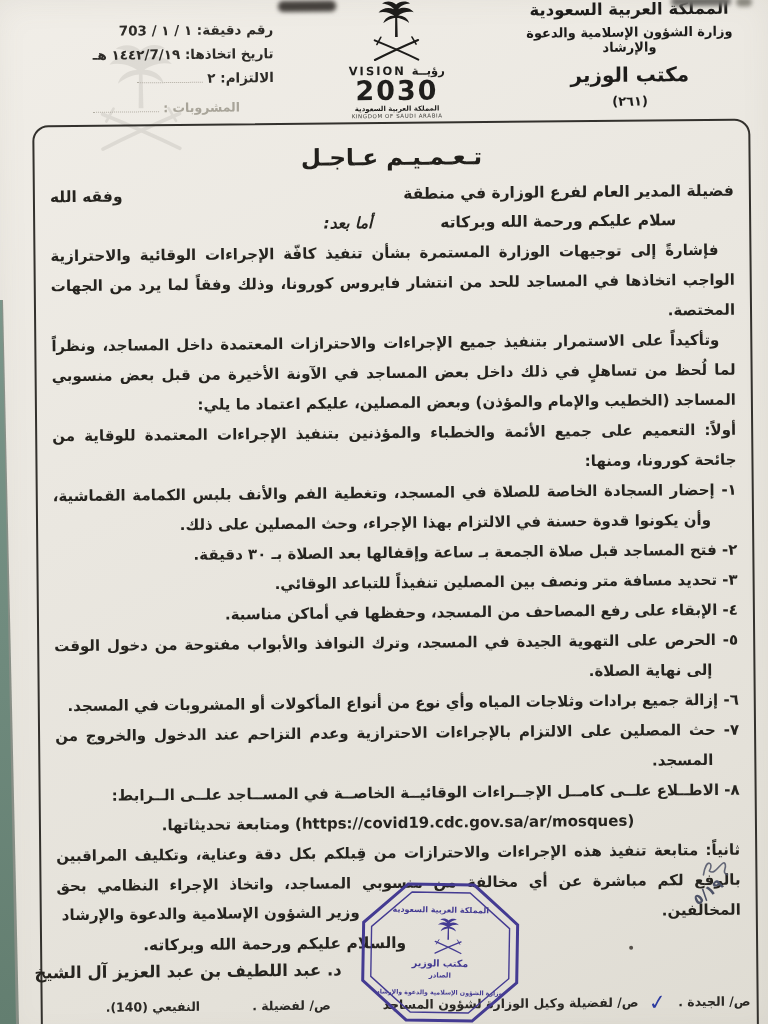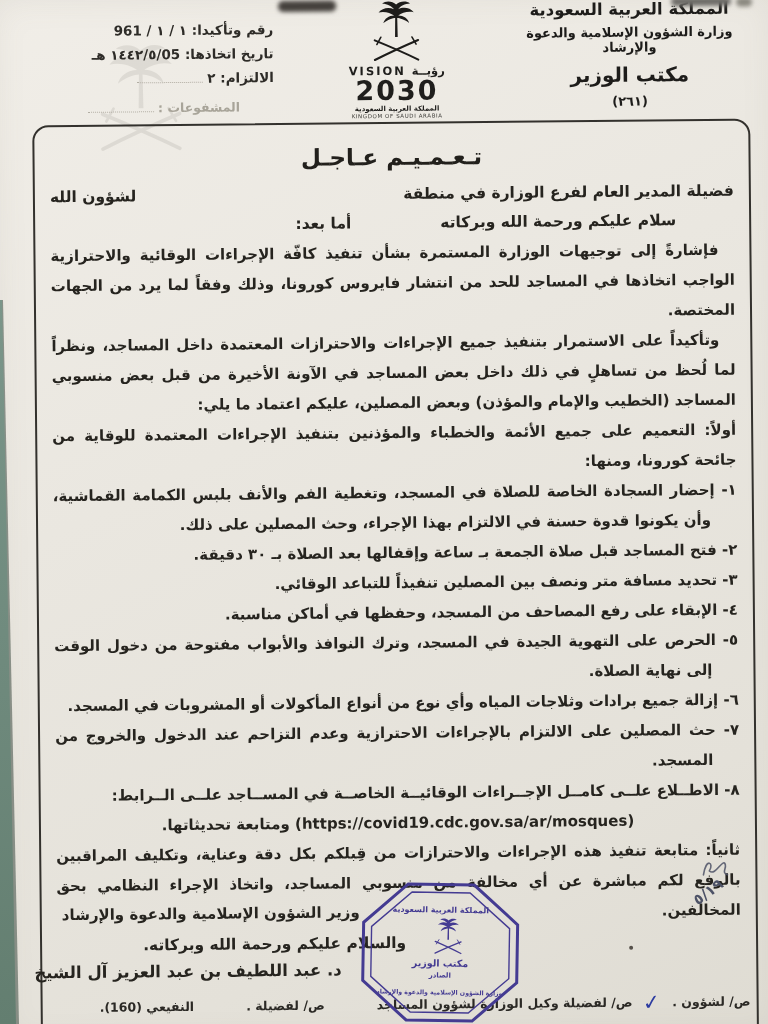--- a/index.html
+++ b/index.html
@@ -50,21 +50,21 @@
   
   .frame{
     position:absolute;left:36px;top:122px;width:714px;height:940px;
     border:2px solid #33312d;border-radius:16px;z-index:3;
   }
   .frame-inner{padding:12px 15px 0 15px;direction:rtl;}
   .title{text-align:center;font-size:23px;font-weight:700;letter-spacing:1px;color:#22201c;margin:8px 0 10px;}
   .addr-row{display:flex;justify-content:space-between;align-items:baseline;font-size:15.5px;font-weight:700;line-height:28px;}
   .greet-row{display:flex;align-items:baseline;font-size:15.5px;font-weight:700;line-height:30px;}
   .greet-row .salam{margin-right:58px;}
-  .greet-row .amma{margin-right:89px;}
+  .greet-row .amma{margin-right:68px;font-style:italic;}
   .para{font-size:15px;font-weight:700;line-height:30px;text-align:justify;margin:0;color:#26241f;}
   .para.ind{text-indent:16px;}
   .item{font-size:15px;font-weight:700;line-height:30px;text-align:justify;margin:0;
         padding-right:26px;text-indent:-26px;color:#26241f;}
   .url-line{font-size:15px;font-weight:700;line-height:30px;text-align:center;margin:0;}
   .closing{font-size:15.5px;font-weight:700;line-height:30px;text-align:right;padding-left:86px;text-align:left;direction:rtl;}
   .closing-inner{display:inline-block;}
 
   
   .minister-title{position:absolute;left:58px;top:903px;font-size:15px;font-weight:700;direction:rtl;z-index:5;}
@@ -116,45 +116,45 @@
       <div class="year">2030</div>
       <div class="car">المملكة العربية السعودية</div>
       <div class="cen">KINGDOM OF SAUDI ARABIA</div>
     </div>
 
     <svg class="ghost" viewBox="0 0 100 120">
         <use href="#palm-swords"></use>
       </svg>
     <div class="outgoing">
       <div class="row">
-        <span>رقم وتأكيدا:</span>
-        <span>١ / ١ / 961</span>
+        <span>رقم دقيقة:</span>
+        <span>١ / ١ / 703</span>
       </div>
       <div class="row">
         <span>تاريخ اتخاذها:</span>
-        <span>١٤٤٢/٥/05 هـ</span>
+        <span>١٤٤٢/7/١٩ هـ</span>
       </div>
       <div class="row">
         <span>الالتزام:</span>
         <span>٢</span>
         <span class="dots"></span>
       </div>
       <div class="faint">
-        <span>المشفوعات :</span>
+        <span>المشروبات :</span>
         <span class="dots"></span>
       </div>
     </div>
 
     <div class="frame">
       <div class="frame-inner">
         <div class="title">تـعـمـيـم عـاجـل</div>
 
         <div class="addr-row">
           <span>فضيلة المدير العام لفرع الوزارة في منطقة</span>
-          <span>لشؤون الله</span>
+          <span>وفقه الله</span>
         </div>
 
         <div class="greet-row">
           <span class="salam">سلام عليكم ورحمة الله وبركاته</span>
           <span class="amma">أما بعد:</span>
         </div>
 
         <p class="para ind">فإشارةً إلى توجيهات الوزارة المستمرة بشأن تنفيذ كافّة الإجراءات الوقائية والاحترازية الواجب اتخاذها في المساجد للحد من انتشار فايروس كورونا، وذلك وفقاً لما يرد من الجهات المختصة.</p>
         <p class="para ind">وتأكيداً على الاستمرار بتنفيذ جميع الإجراءات والاحترازات المعتمدة داخل المساجد، ونظراً لما لُحظ من تساهلٍ في ذلك داخل بعض المساجد في الآونة الأخيرة من قبل بعض منسوبي المساجد (الخطيب والإمام والمؤذن) وبعض المصلين، عليكم اعتماد ما يلي:</p>
         <p class="para">أولاً: التعميم على جميع الأئمة والخطباء والمؤذنين بتنفيذ الإجراءات المعتمدة للوقاية من جائحة كورونا، ومنها:</p>
@@ -189,24 +189,24 @@
       <text x="80" y="113" text-anchor="middle" font-size="6.2" font-weight="bold" fill="currentColor" direction="rtl" textLength="126" lengthAdjust="spacingAndGlyphs">وزارة الشؤون الإسلامية والدعوة والإرشاد</text>
     </svg>
 
     <svg class="hw-scribble" viewBox="0 0 36 34">
       <path d="M6 26 C9 8 17 14 12 22 C18 28 26 8 28 16 C29 20 24 24 30 26" fill="none" stroke="#4d5266" stroke-width="1.6" stroke-linecap="round" opacity="0.85"></path>
     </svg>
     <div class="hw-note">٥/١٩</div>
     <div class="hw-dot"></div>
 
     <div class="footer-row">
-      <span>ص/ لشؤون .</span>
+      <span>ص/ الجيدة .</span>
       <span class="check">✓</span>
       <span class="gap-s">ص/ لفضيلة وكيل الوزارة لشؤون المساجد</span>
       <span class="gap-l">ص/ لفضيلة .</span>
-      <span class="gap-l">النفيعي (160).</span>
+      <span class="gap-l">النفيعي (140).</span>
     </div>
 
   </div>
 </div>
 
 <div class="edge-shadow"></div>
 <div class="edge-teal"></div>
 
 </body></html>

